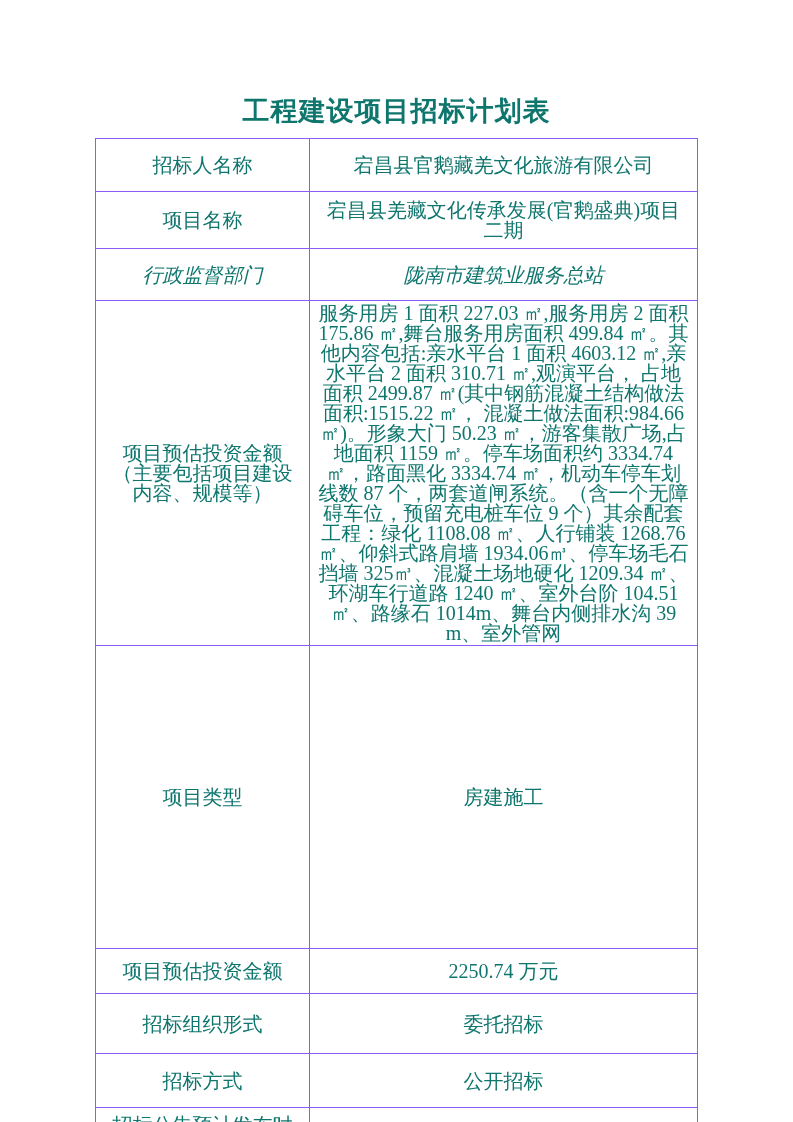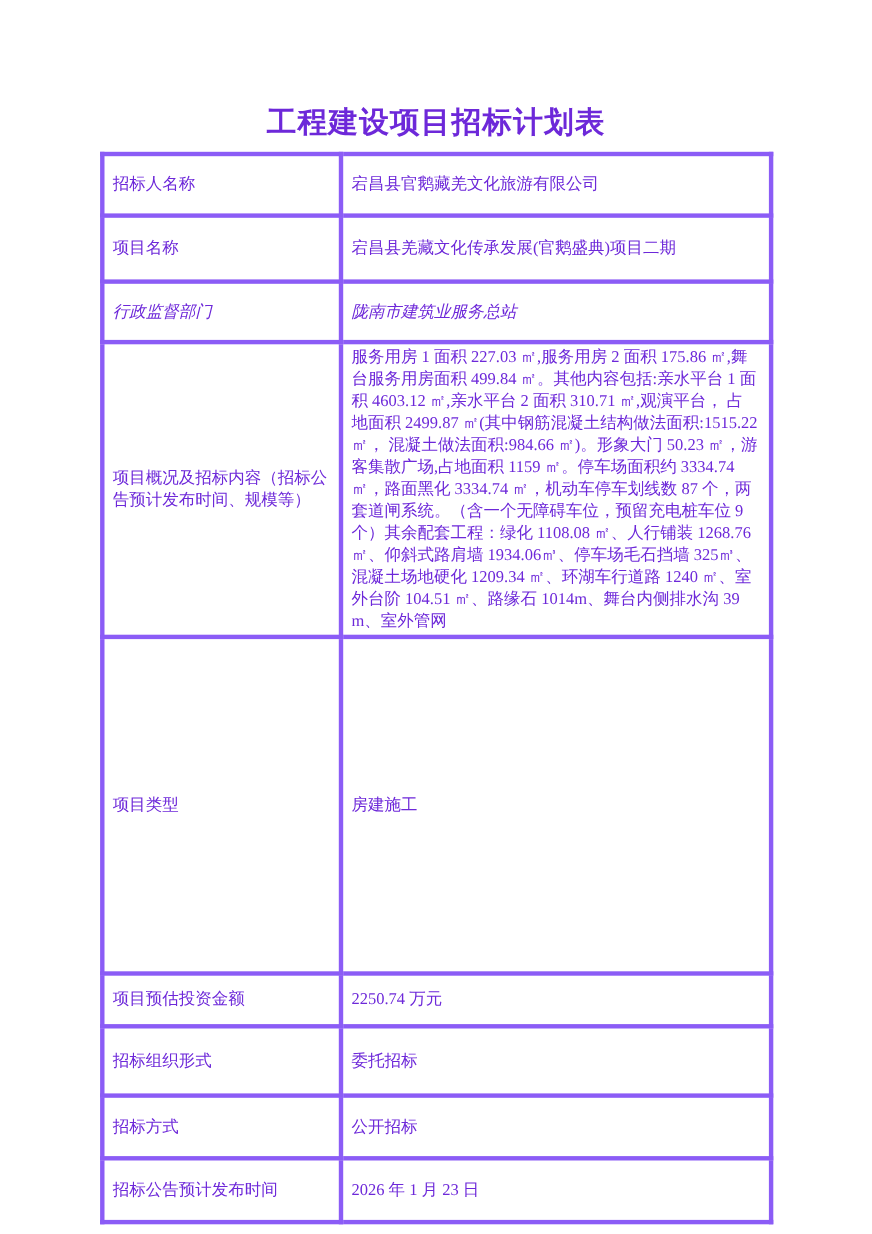--- a/index.html
+++ b/index.html
@@ -7,42 +7,43 @@
     padding: 0;
     background: #ffffff;
   }
   .page {
     position: relative;
     width: 793px;
     height: 1122px;
     background: #ffffff;
     overflow: hidden;
     font-family: "Liberation Serif", "DejaVu Serif", serif;
-    color: #6d28d9;
+    color: #0f766e;
   }
   .doc-title {
     margin: 0;
     padding-top: 94px;
     height: 34px;
     line-height: 34px;
     text-align: center;
     font-size: 27px;
     font-weight: bold;
     letter-spacing: 1px;
   }
   table.plan-table {
     border-collapse: collapse;
     table-layout: fixed;
     width: 568px;
     margin: 10px auto 0 auto;
   }
   table.plan-table td {
-    border: 4px solid #8b5cf6;
+    border: 1px solid #8b5cf6;
+    text-align: center;
     vertical-align: middle;
-    font-size: 15px;
+    font-size: 20px;
     line-height: 20px;
     padding: 2px 8px;
     word-break: break-all;
     overflow-wrap: break-word;
   }
   td.label-cell { width: 197px; padding: 2px 10px; }
   td.value-cell { width: 371px; }
   
   tr:nth-child(1)  td { height: 48px; }
   tr:nth-child(2)  td { height: 52px; }
@@ -71,21 +72,21 @@
       </tr>
       <tr>
         <td class="label-cell">项目名称</td>
         <td class="value-cell">宕昌县羌藏文化传承发展(官鹅盛典)项目二期</td>
       </tr>
       <tr>
         <td class="label-cell">行政监督部门</td>
         <td class="value-cell">陇南市建筑业服务总站</td>
       </tr>
       <tr>
-        <td class="label-cell">项目概况及招标内容（招标公告预计发布时间、规模等）</td>
+        <td class="label-cell">项目预估投资金额（主要包括项目建设内容、规模等）</td>
         <td class="value-cell">服务用房 1 面积 227.03 ㎡,服务用房 2 面积 175.86 ㎡,舞台服务用房面积 499.84 ㎡。其他内容包括:亲水平台 1 面积 4603.12 ㎡,亲水平台 2 面积 310.71 ㎡,观演平台， 占地面积 2499.87 ㎡(其中钢筋混凝土结构做法面积:1515.22 ㎡， 混凝土做法面积:984.66 ㎡)。形象大门 50.23 ㎡，游客集散广场,占地面积 1159 ㎡。停车场面积约 3334.74 ㎡，路面黑化 3334.74 ㎡，机动车停车划线数 87 个，两套道闸系统。（含一个无障碍车位，预留充电桩车位 9 个）其余配套工程：绿化 1108.08 ㎡、人行铺装 1268.76 ㎡、仰斜式路肩墙 1934.06㎥、停车场毛石挡墙 325㎥、混凝土场地硬化 1209.34 ㎡、环湖车行道路 1240 ㎡、室外台阶 104.51 ㎡、路缘石 1014m、舞台内侧排水沟 39m、室外管网</td>
       </tr>
       <tr>
         <td class="label-cell">项目类型</td>
         <td class="value-cell">房建施工</td>
       </tr>
       <tr>
         <td class="label-cell">项目预估投资金额</td>
         <td class="value-cell">2250.74 万元</td>
       </tr>

